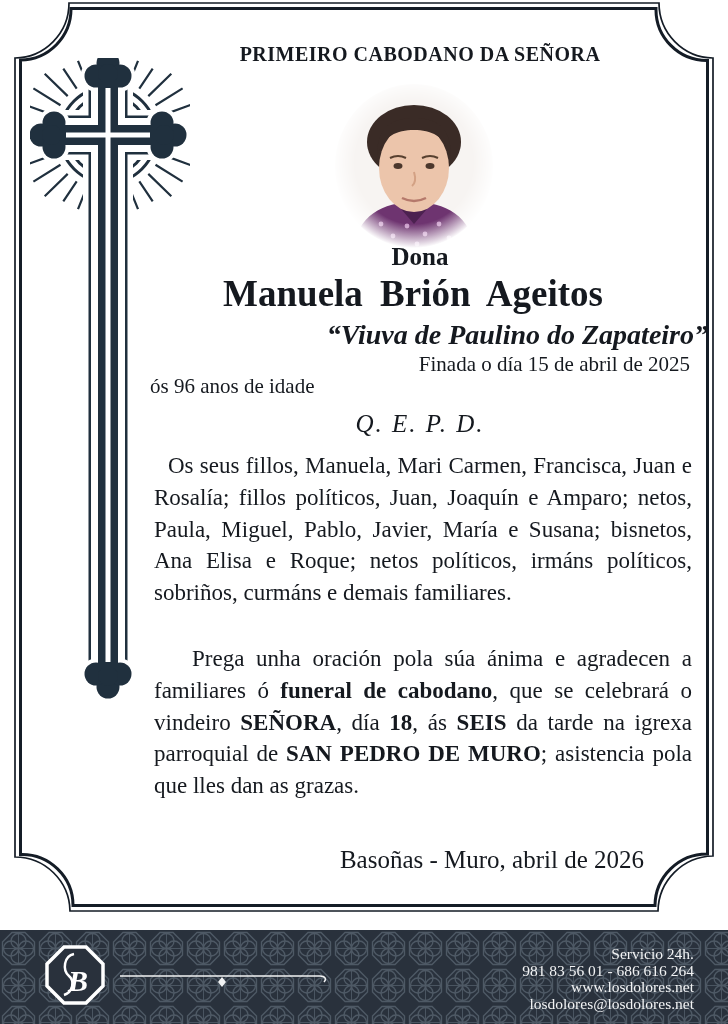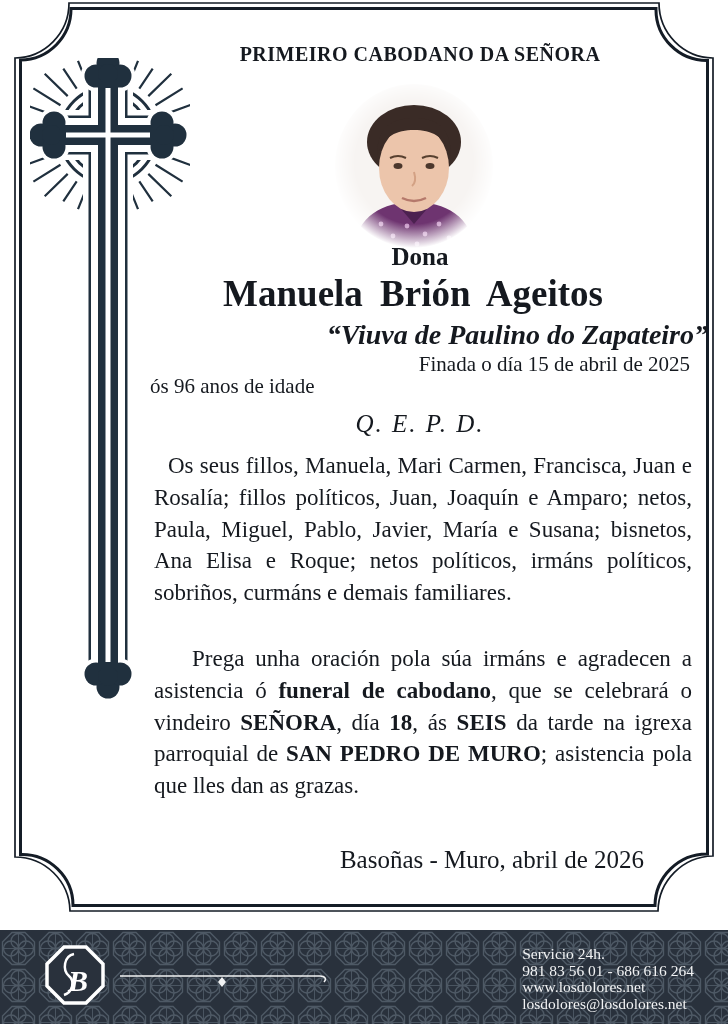--- a/index.html
+++ b/index.html
@@ -34,21 +34,21 @@
   
   .footer{left:0;top:930px;width:728px;height:94px;background:#29313c;}
   .footer svg.pat{position:absolute;left:0;top:0;}
   .logo{position:absolute;left:44px;top:14px;}
   .tagline{position:absolute;left:118px;top:20px;color:#f2f3f4;
       font-size:19px;letter-spacing:1px;}
   .tagline-flourish{position:absolute;left:118px;top:44px;}
   .brand{position:absolute;left:118px;top:46px;color:#f2f3f4;
       font-size:38px;font-weight:bold;letter-spacing:1px;}
   .footer-right{position:absolute;right:34px;top:16px;color:#f2f3f4;
-      font-size:15.5px;line-height:16.5px;}
+      font-size:15.5px;line-height:16.5px;text-align:right;}
 </style>
 </head>
 <body>
 
 <svg id="frame" class="abs" width="728" height="920" viewBox="0 0 728 920">
   <path d="M 69 3 H 659 A 55 55 0 0 0 713 58 V 856 A 56 56 0 0 0 658 911 H 70 A 55 55 0 0 0 15 857 V 58 A 55 55 0 0 0 69 3 Z" fill="none" stroke="#141c26" stroke-width="1.7"></path>
   <path d="M 71 8.5 H 656 A 51 51 0 0 0 707.5 60.5 V 854 A 52 52 0 0 0 655 905.5 H 73 A 51 51 0 0 0 20.5 854.5 V 60 A 51 51 0 0 0 71 8.5 Z" fill="none" stroke="#141c26" stroke-width="3"></path>
 </svg>
 
 <svg id="cross" class="abs" width="160" height="645" viewBox="0 0 160 645">
@@ -140,21 +140,21 @@
 
 <div class="abs honorific">Dona</div>
 <div class="abs dec-name">Manuela Brión Ageitos</div>
 <div class="abs epithet">“Viuva de Paulino do Zapateiro”</div>
 <div class="abs death-line">Finada o día 15 de abril de 2025</div>
 <div class="abs age-line">ós 96 anos de idade</div>
 <div class="abs rip">Q. E. P. D.</div>
 
 <p class="abs family-par">Os seus fillos, Manuela, Mari Carmen, Francisca, Juan e Rosalía; fillos políticos, Juan, Joaquín e Amparo; netos, Paula, Miguel, Pablo, Javier, María e Susana; bisnetos, Ana Elisa e Roque; netos políticos, irmáns políticos, sobriños, curmáns e demais familiares.</p>
 
-<p class="abs invite-par"><span>Prega unha oración pola súa irmáns e agradecen a asistencia ó </span><b>funeral de cabodano</b><span>, que se celebrará o vindeiro </span><b>SEÑORA</b><span>, día </span><b>18</b><span>, ás </span><b>SEIS</b><span> da tarde na igrexa parroquial de </span><b>SAN PEDRO DE MURO</b><span>; asistencia pola que lles dan as grazas.</span></p>
+<p class="abs invite-par"><span>Prega unha oración pola súa ánima e agradecen a familiares ó </span><b>funeral de cabodano</b><span>, que se celebrará o vindeiro </span><b>SEÑORA</b><span>, día </span><b>18</b><span>, ás </span><b>SEIS</b><span> da tarde na igrexa parroquial de </span><b>SAN PEDRO DE MURO</b><span>; asistencia pola que lles dan as grazas.</span></p>
 
 <div class="abs signoff">Basoñas - Muro, abril de 2026</div>
 
 <div class="abs footer">
   <svg class="pat" width="728" height="94" viewBox="0 0 728 94">
     <defs>
       <pattern id="oct" width="37" height="37" patternUnits="userSpaceOnUse">
         <g fill="none" stroke="#4e5965" stroke-width="1.3">
           <path d="M12 2.5 H25 L34.5 12 V25 L25 34.5 H12 L2.5 25 V12 Z"></path>
           <circle cx="18.5" cy="11" r="7.5"></circle>

